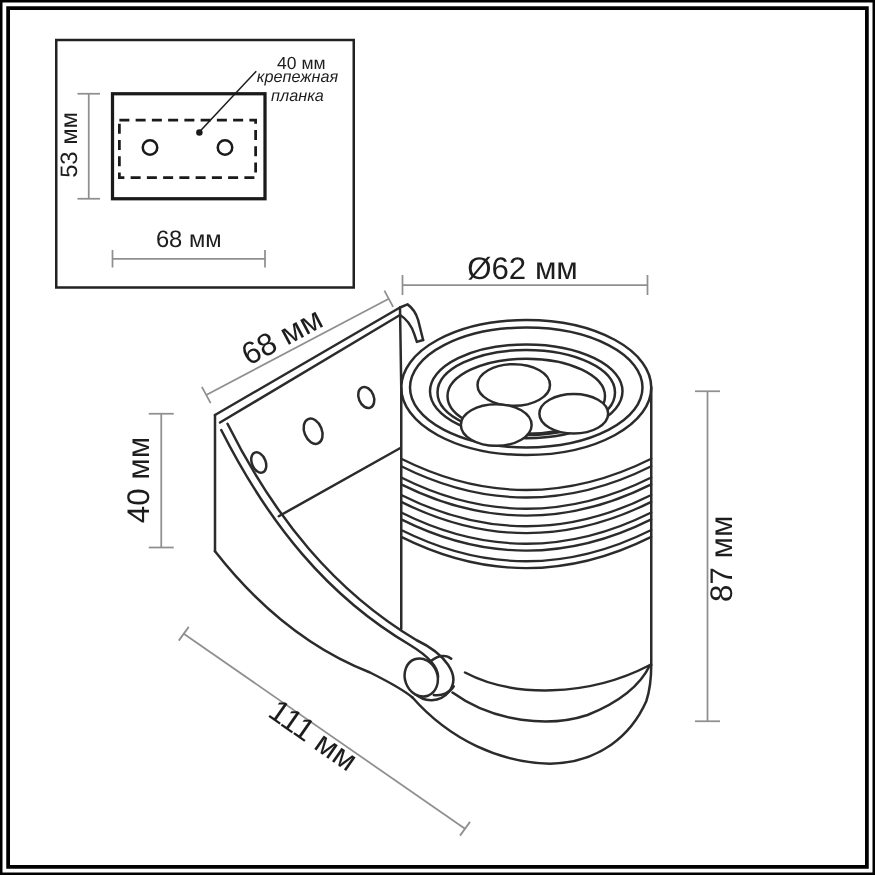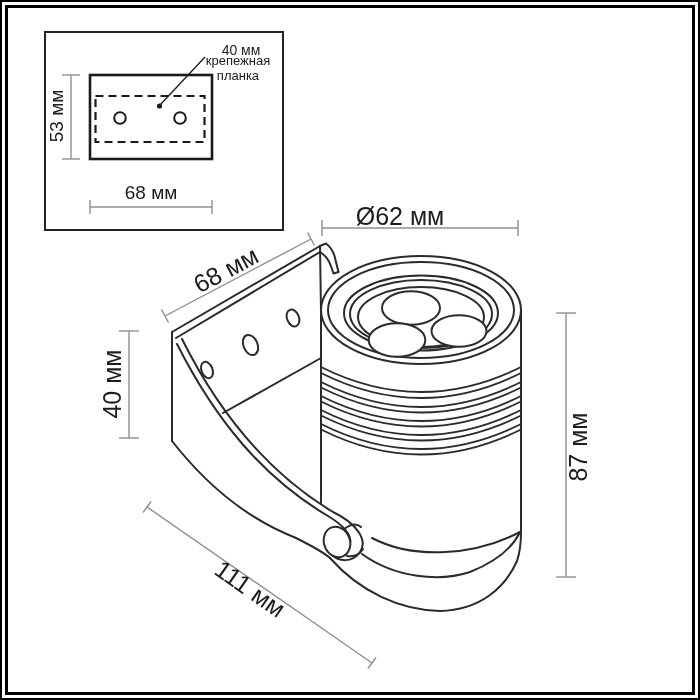--- a/index.html
+++ b/index.html
@@ -119,30 +119,30 @@
     <path d="M330,558 C360,592 400,610 440,611 C480,610 505,588 517,561 C520,552 521,543 521,532"></path>
     <path d="M362,554 C395,578 440,582 470,572 C495,562 512,549 520,532"></path>
     <ellipse cx="337" cy="542" rx="13" ry="15.5" transform="rotate(-20 337 542)" fill="#fff"></ellipse>
     <path d="M345,528.5 C351,524 357,523.5 361,527"></path>
     <path d="M347,556 C354,557 360,554 363,549"></path>
   </g>
 </svg>
 
 <div class="lbl small" style="left:241px;top:50px;">40 мм</div>
 
-<div class="lbl caption" style="left:238px;top:69px;">
+<div class="lbl caption" style="left:238px;top:69px;font-style:italic;">
   <span>крепежная</span>
   <span>планка</span>
 </div>
 
 <div class="lbl mid rot-90" style="left:56px;top:116px;">53 мм</div>
 
 <div class="lbl mid" style="left:151px;top:192px;">68 мм</div>
 
-<div class="lbl big" style="left:400px;top:216px;">Ø62 мм</div>
+<div class="lbl big" style="left:418px;top:216px;">Ø62 мм</div>
 
 <div class="lbl big rot-m28" style="left:226px;top:270px;">68 мм</div>
 
 <div class="lbl big rot-90" style="left:112px;top:384px;">40 мм</div>
 
 <div class="lbl big rot-90" style="left:578px;top:447px;">87 мм</div>
 
 <div class="lbl big rot-p35" style="left:250px;top:589px;">111 мм</div>
 
 </body></html>

